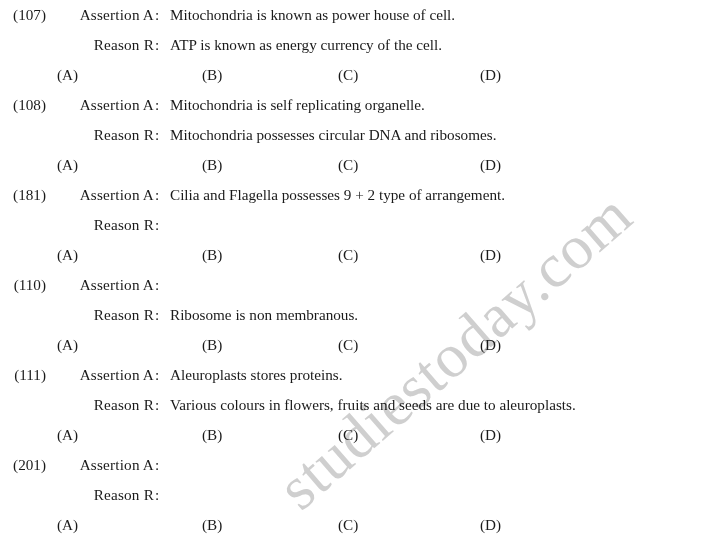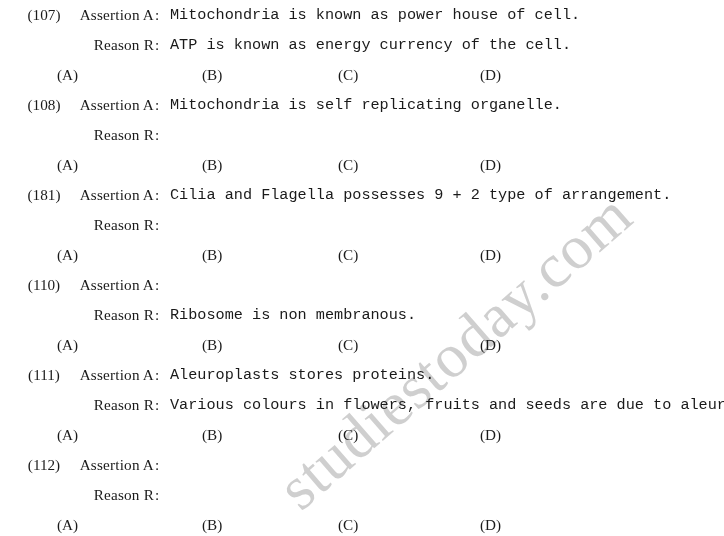--- a/index.html
+++ b/index.html
@@ -58,22 +58,21 @@
     line-height: 30px;
     font-size: 15.2px;
     white-space: nowrap;
   }
 
   .q-number {
     position: absolute;
     left: 2px;
     top: 0;
     width: 44px;
-    text-align: center;
-    margin-left: 20px;
+    text-align: right;
   }
 
   .q-label {
     position: absolute;
     left: 56px;
     top: 0;
     width: 98px;
     text-align: right;
     letter-spacing: 0.2px;
   }
@@ -83,21 +82,20 @@
     left: 155px;
     top: 0;
   }
 
   .q-text {
     position: absolute;
     left: 170px;
     top: 0;
     right: 10px;
     text-align: left;
-    font-family: Liberation Mono, monospace;
   }
 
   
   .options-row {
     position: relative;
     height: 30px;
     line-height: 30px;
     font-size: 15.2px;
   }
   .option {
@@ -142,20 +140,21 @@
   <div class="question-block">
     <div class="q-line">
       <span class="q-number">(108)</span>
       <span class="q-label">Assertion A</span>
       <span class="q-colon">:</span>
       <span class="q-text">Mitochondria is self replicating organelle.</span>
     </div>
     <div class="q-line">
       <span class="q-label">Reason R</span>
       <span class="q-colon">:</span>
+      <span class="q-text">Mitochondria possesses circular DNA and ribosomes.</span>
     </div>
     <div class="options-row">
       <span class="option opt-a">(A)</span>
       <span class="option opt-b">(B)</span>
       <span class="option opt-c">(C)</span>
       <span class="option opt-d">(D)</span>
     </div>
   </div>
 
   <div class="question-block">
@@ -211,21 +210,21 @@
     <div class="options-row">
       <span class="option opt-a">(A)</span>
       <span class="option opt-b">(B)</span>
       <span class="option opt-c">(C)</span>
       <span class="option opt-d">(D)</span>
     </div>
   </div>
 
   <div class="question-block">
     <div class="q-line">
-      <span class="q-number">(112)</span>
+      <span class="q-number">(201)</span>
       <span class="q-label">Assertion A</span>
       <span class="q-colon">:</span>
     </div>
     <div class="q-line">
       <span class="q-label">Reason R</span>
       <span class="q-colon">:</span>
     </div>
     <div class="options-row">
       <span class="option opt-a">(A)</span>
       <span class="option opt-b">(B)</span>

